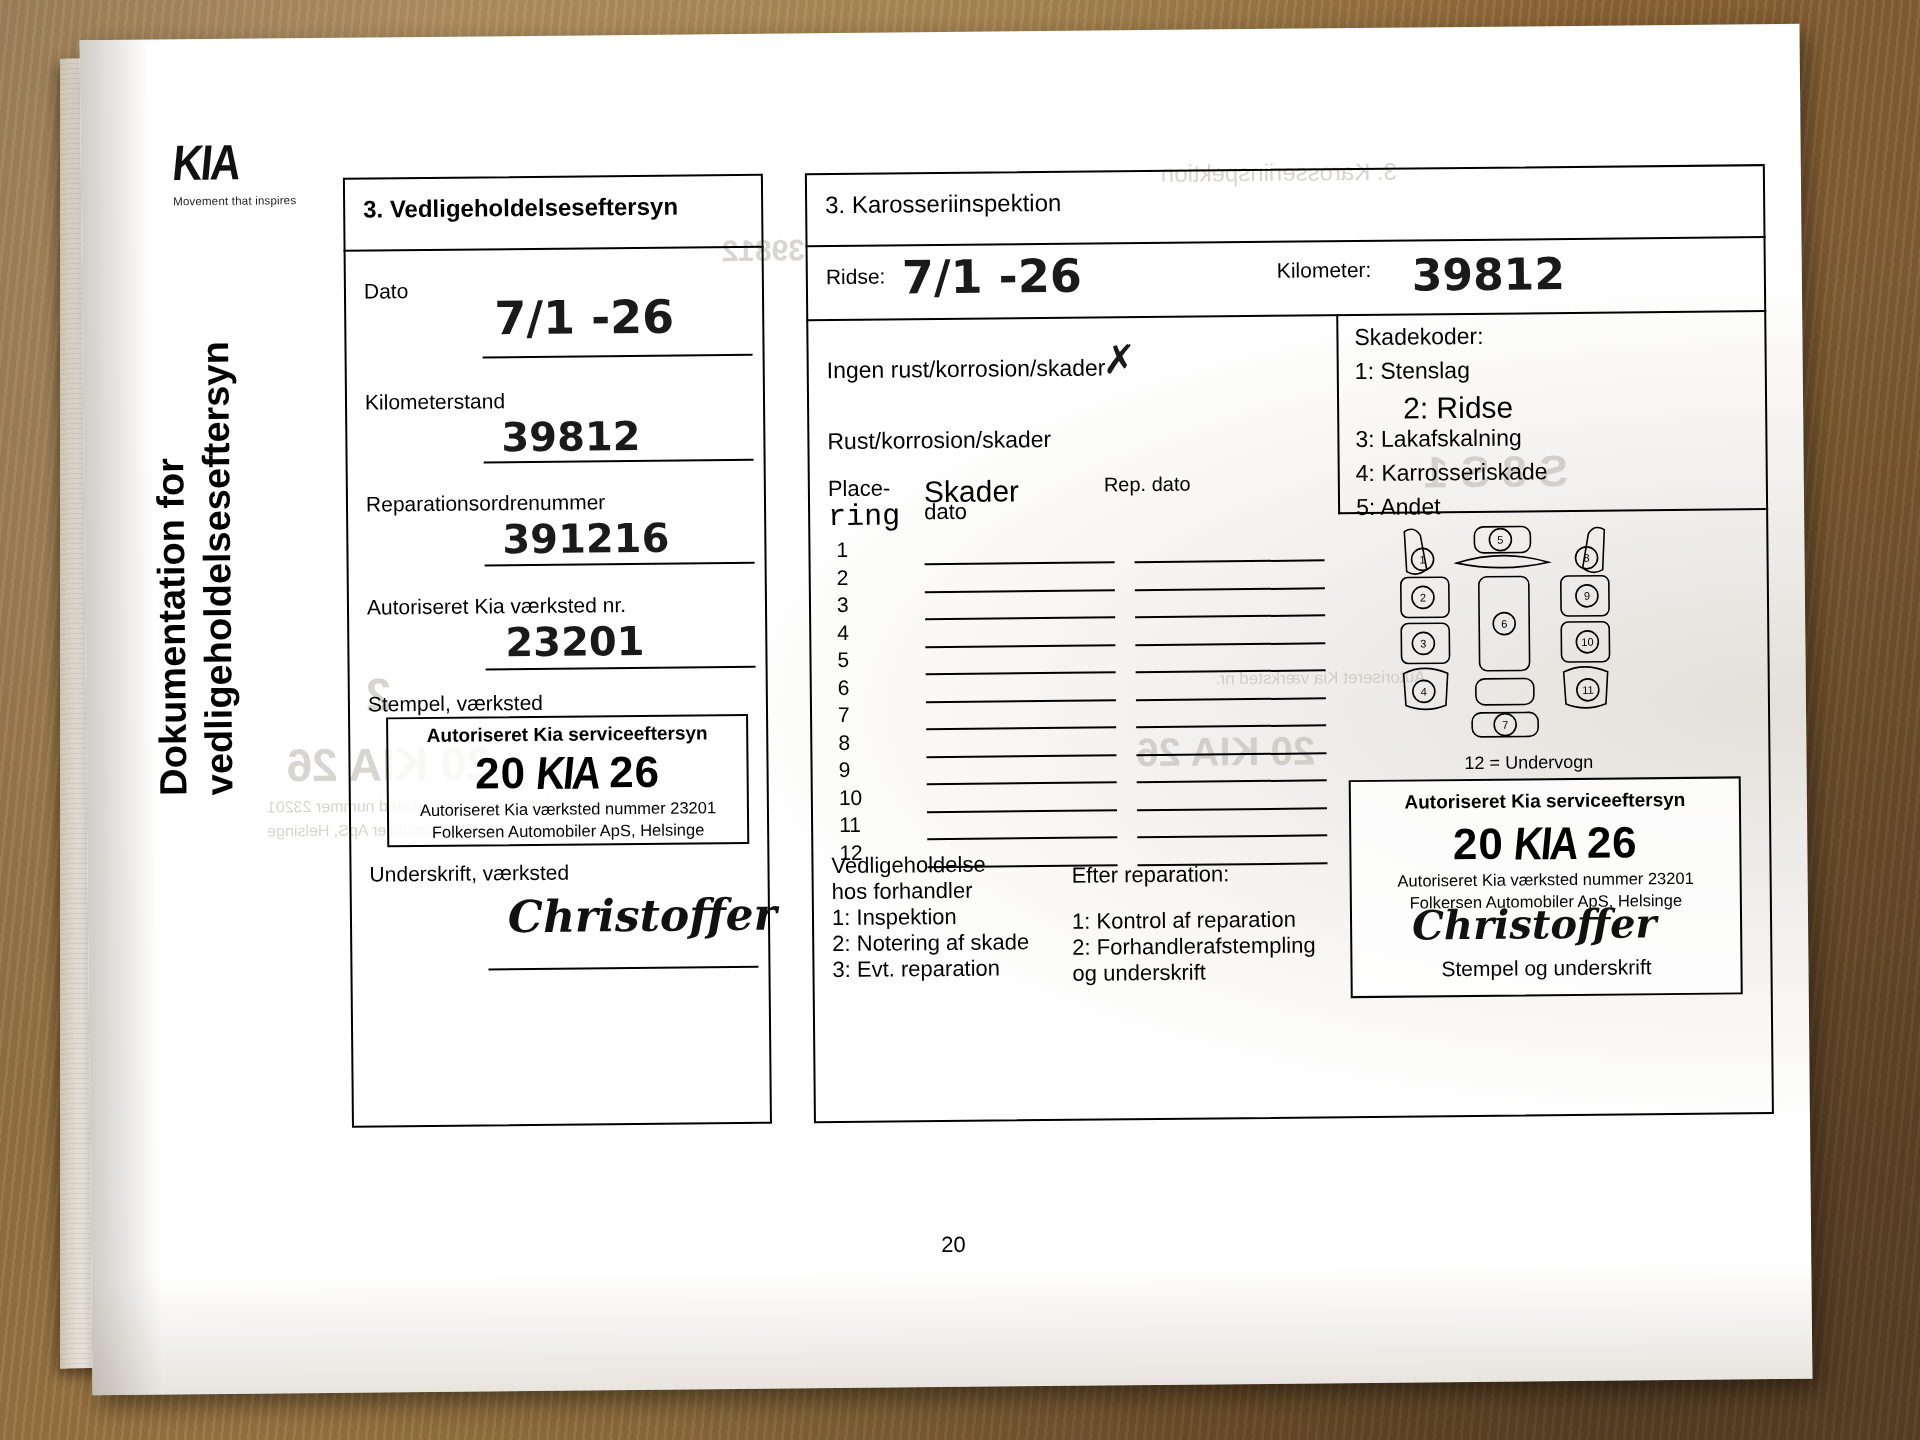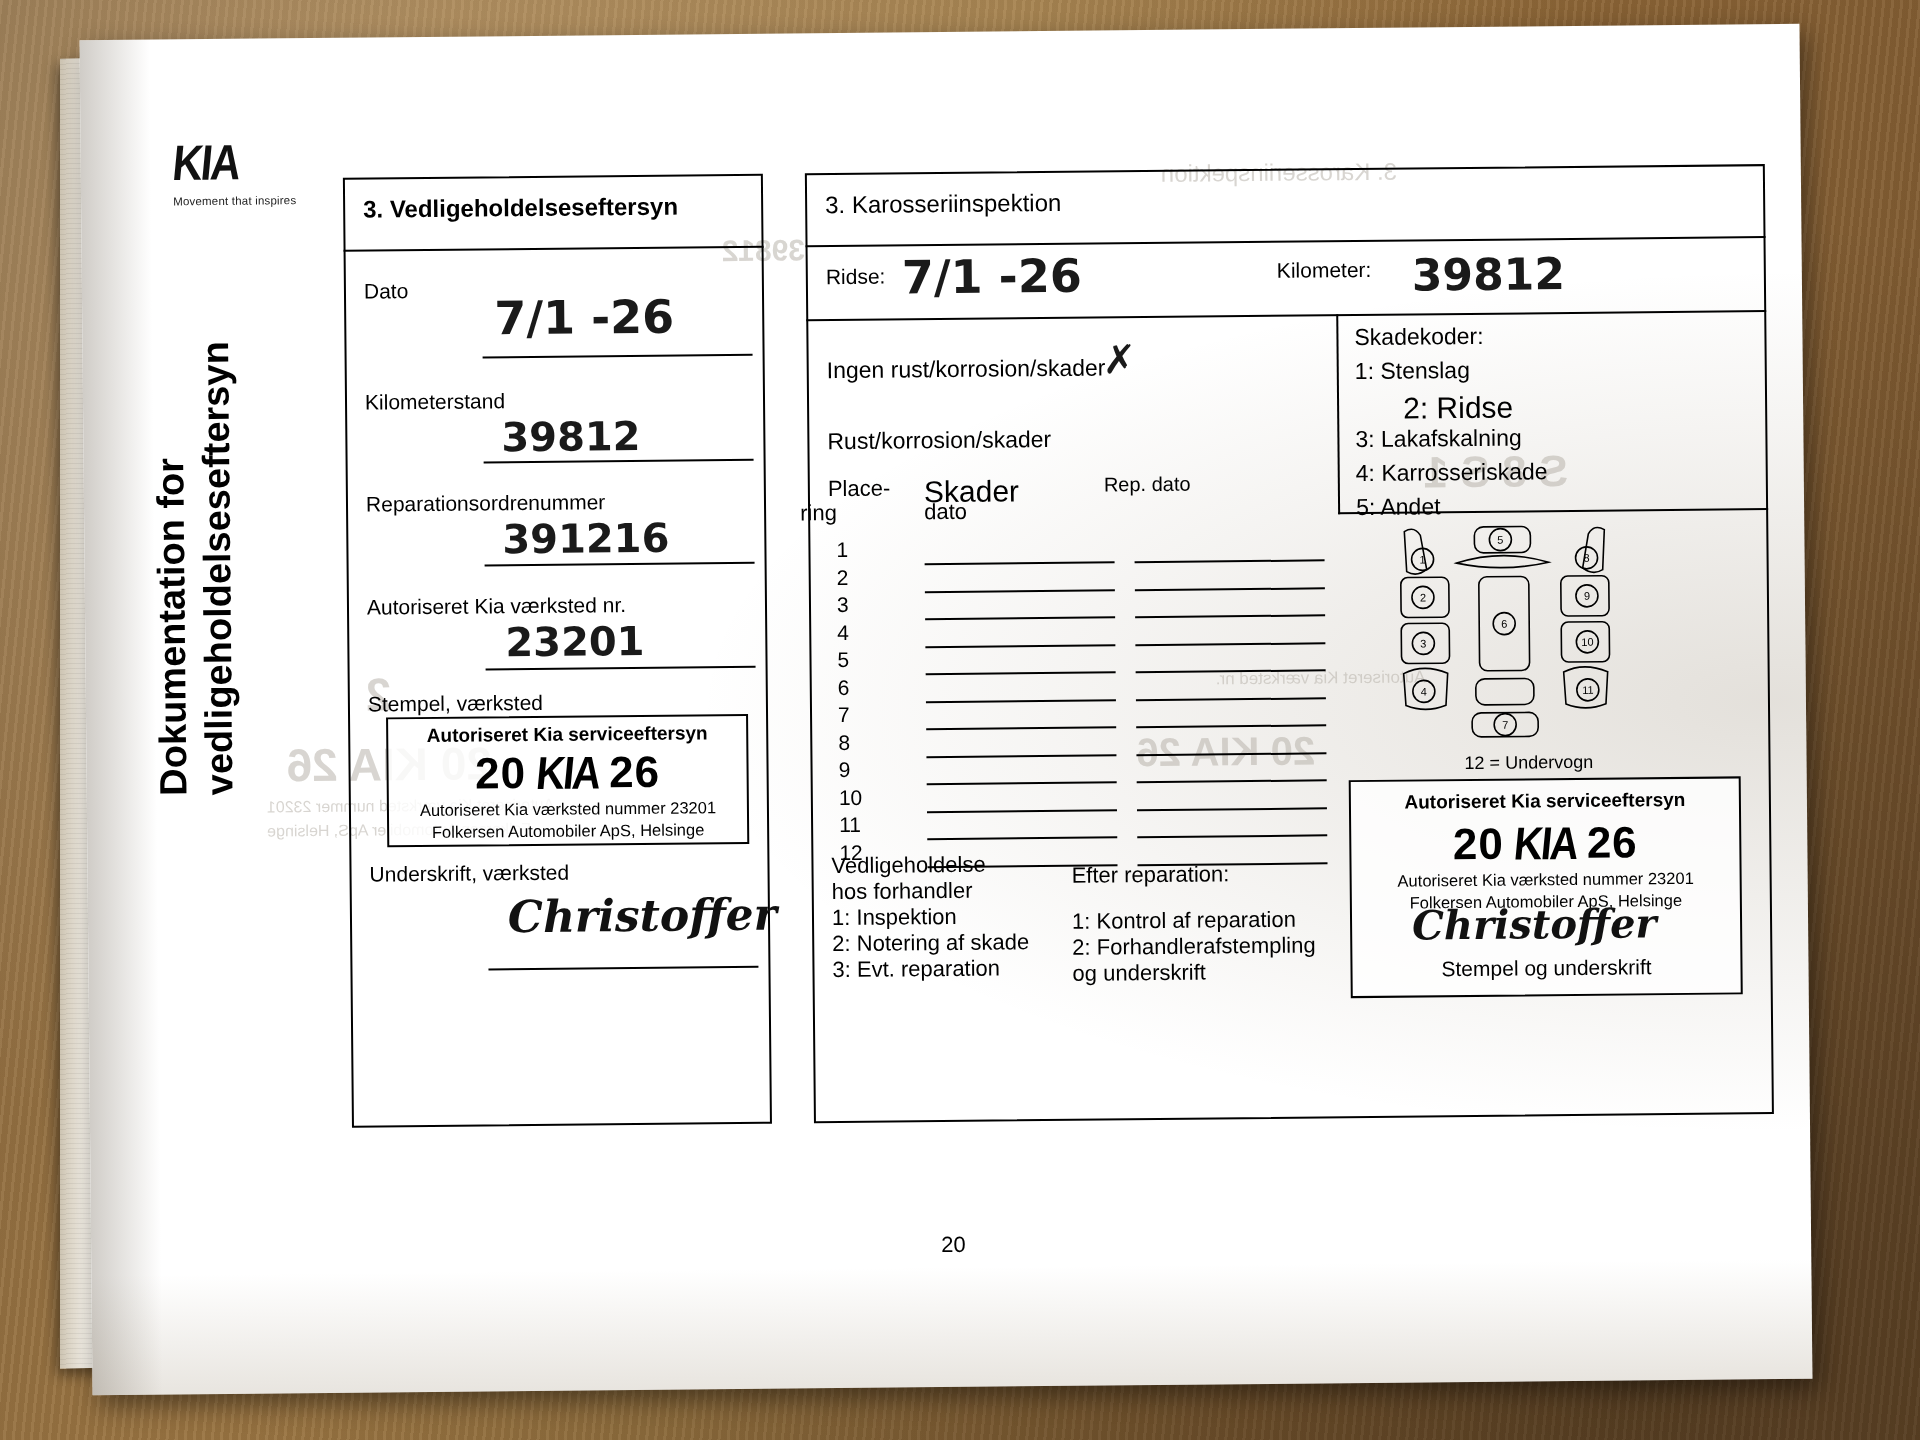--- a/index.html
+++ b/index.html
@@ -315,21 +315,21 @@
     <div class="lbl" style="left:1272px; top:398px; font-size:23px;">3: Lakafskalning</div>
     <div class="lbl" style="left:1272px; top:432px; font-size:23px;">4: Karrosseriskade</div>
     <div class="lbl" style="left:1272px; top:466px; font-size:23px;">5: Andet</div>
 
     <div class="lbl" style="left:744px; top:324px; font-size:23px;">Ingen rust/korrosion/skader</div>
     <div class="hand" style="left:1020px; top:306px; font-size:40px;">✗</div>
 
     <div class="lbl" style="left:744px; top:395px; font-size:23px;">Rust/korrosion/skader</div>
 
     <div class="lbl" style="left:744px; top:443px; font-size:22px;">Place-</div>
-    <div class="lbl" style="left:716px; top:467px; font-size:22px;">ring</div>
+    <div class="lbl" style="left:744px; top:467px; font-size:30px;font-family:Liberation Mono, monospace;">ring</div>
     <div class="lbl" style="left:840px; top:443px; font-size:30px;">Skader</div>
     <div class="lbl" style="left:840px; top:467px; font-size:22px;">dato</div>
     <div class="lbl" style="left:1020px; top:443px; font-size:20px;">Rep. dato</div>
 
     <div id="damage-rows">
         <div class="lbl" style="left: 752px; top: 505px; font-size: 21px;">1</div>
         <div class="ul" style="left: 840px; top: 531px; width: 190px;"></div>
         <div class="ul" style="left: 1050px; top: 531px; width: 190px;"></div>
         <div class="lbl" style="left: 752px; top: 532.5px; font-size: 21px;">2</div>
         <div class="ul" style="left: 840px; top: 558.5px; width: 190px;"></div>

